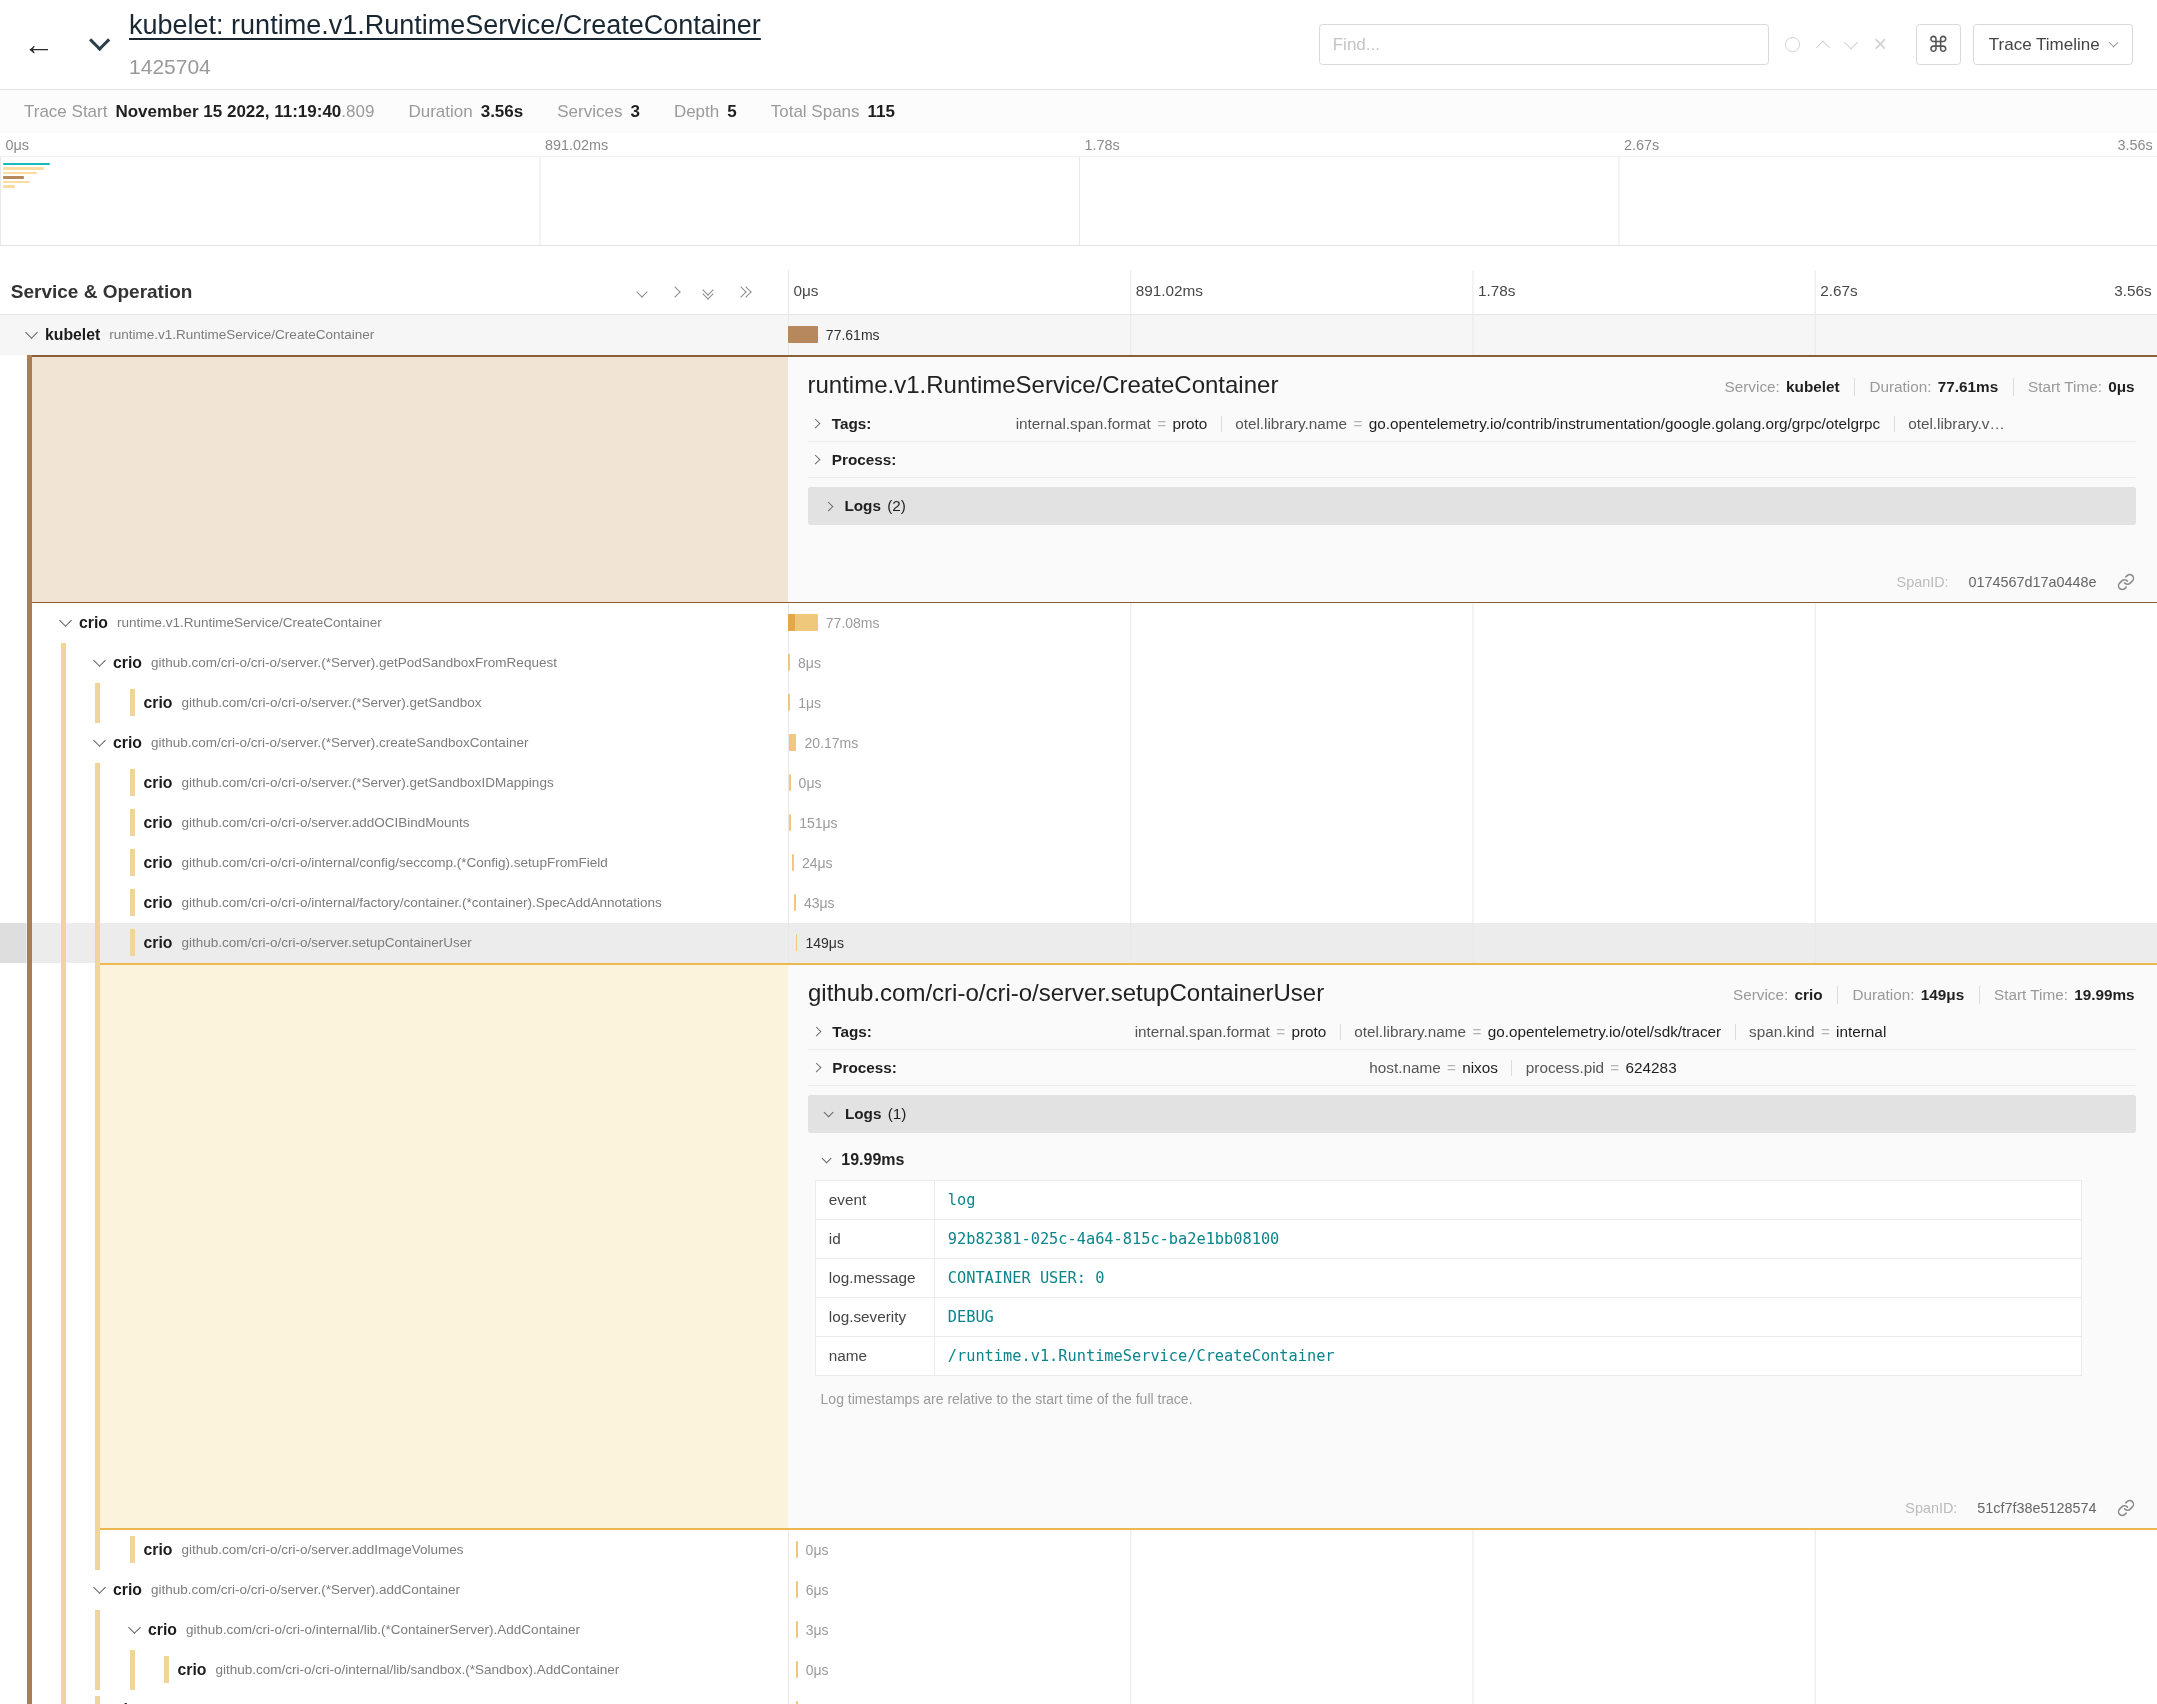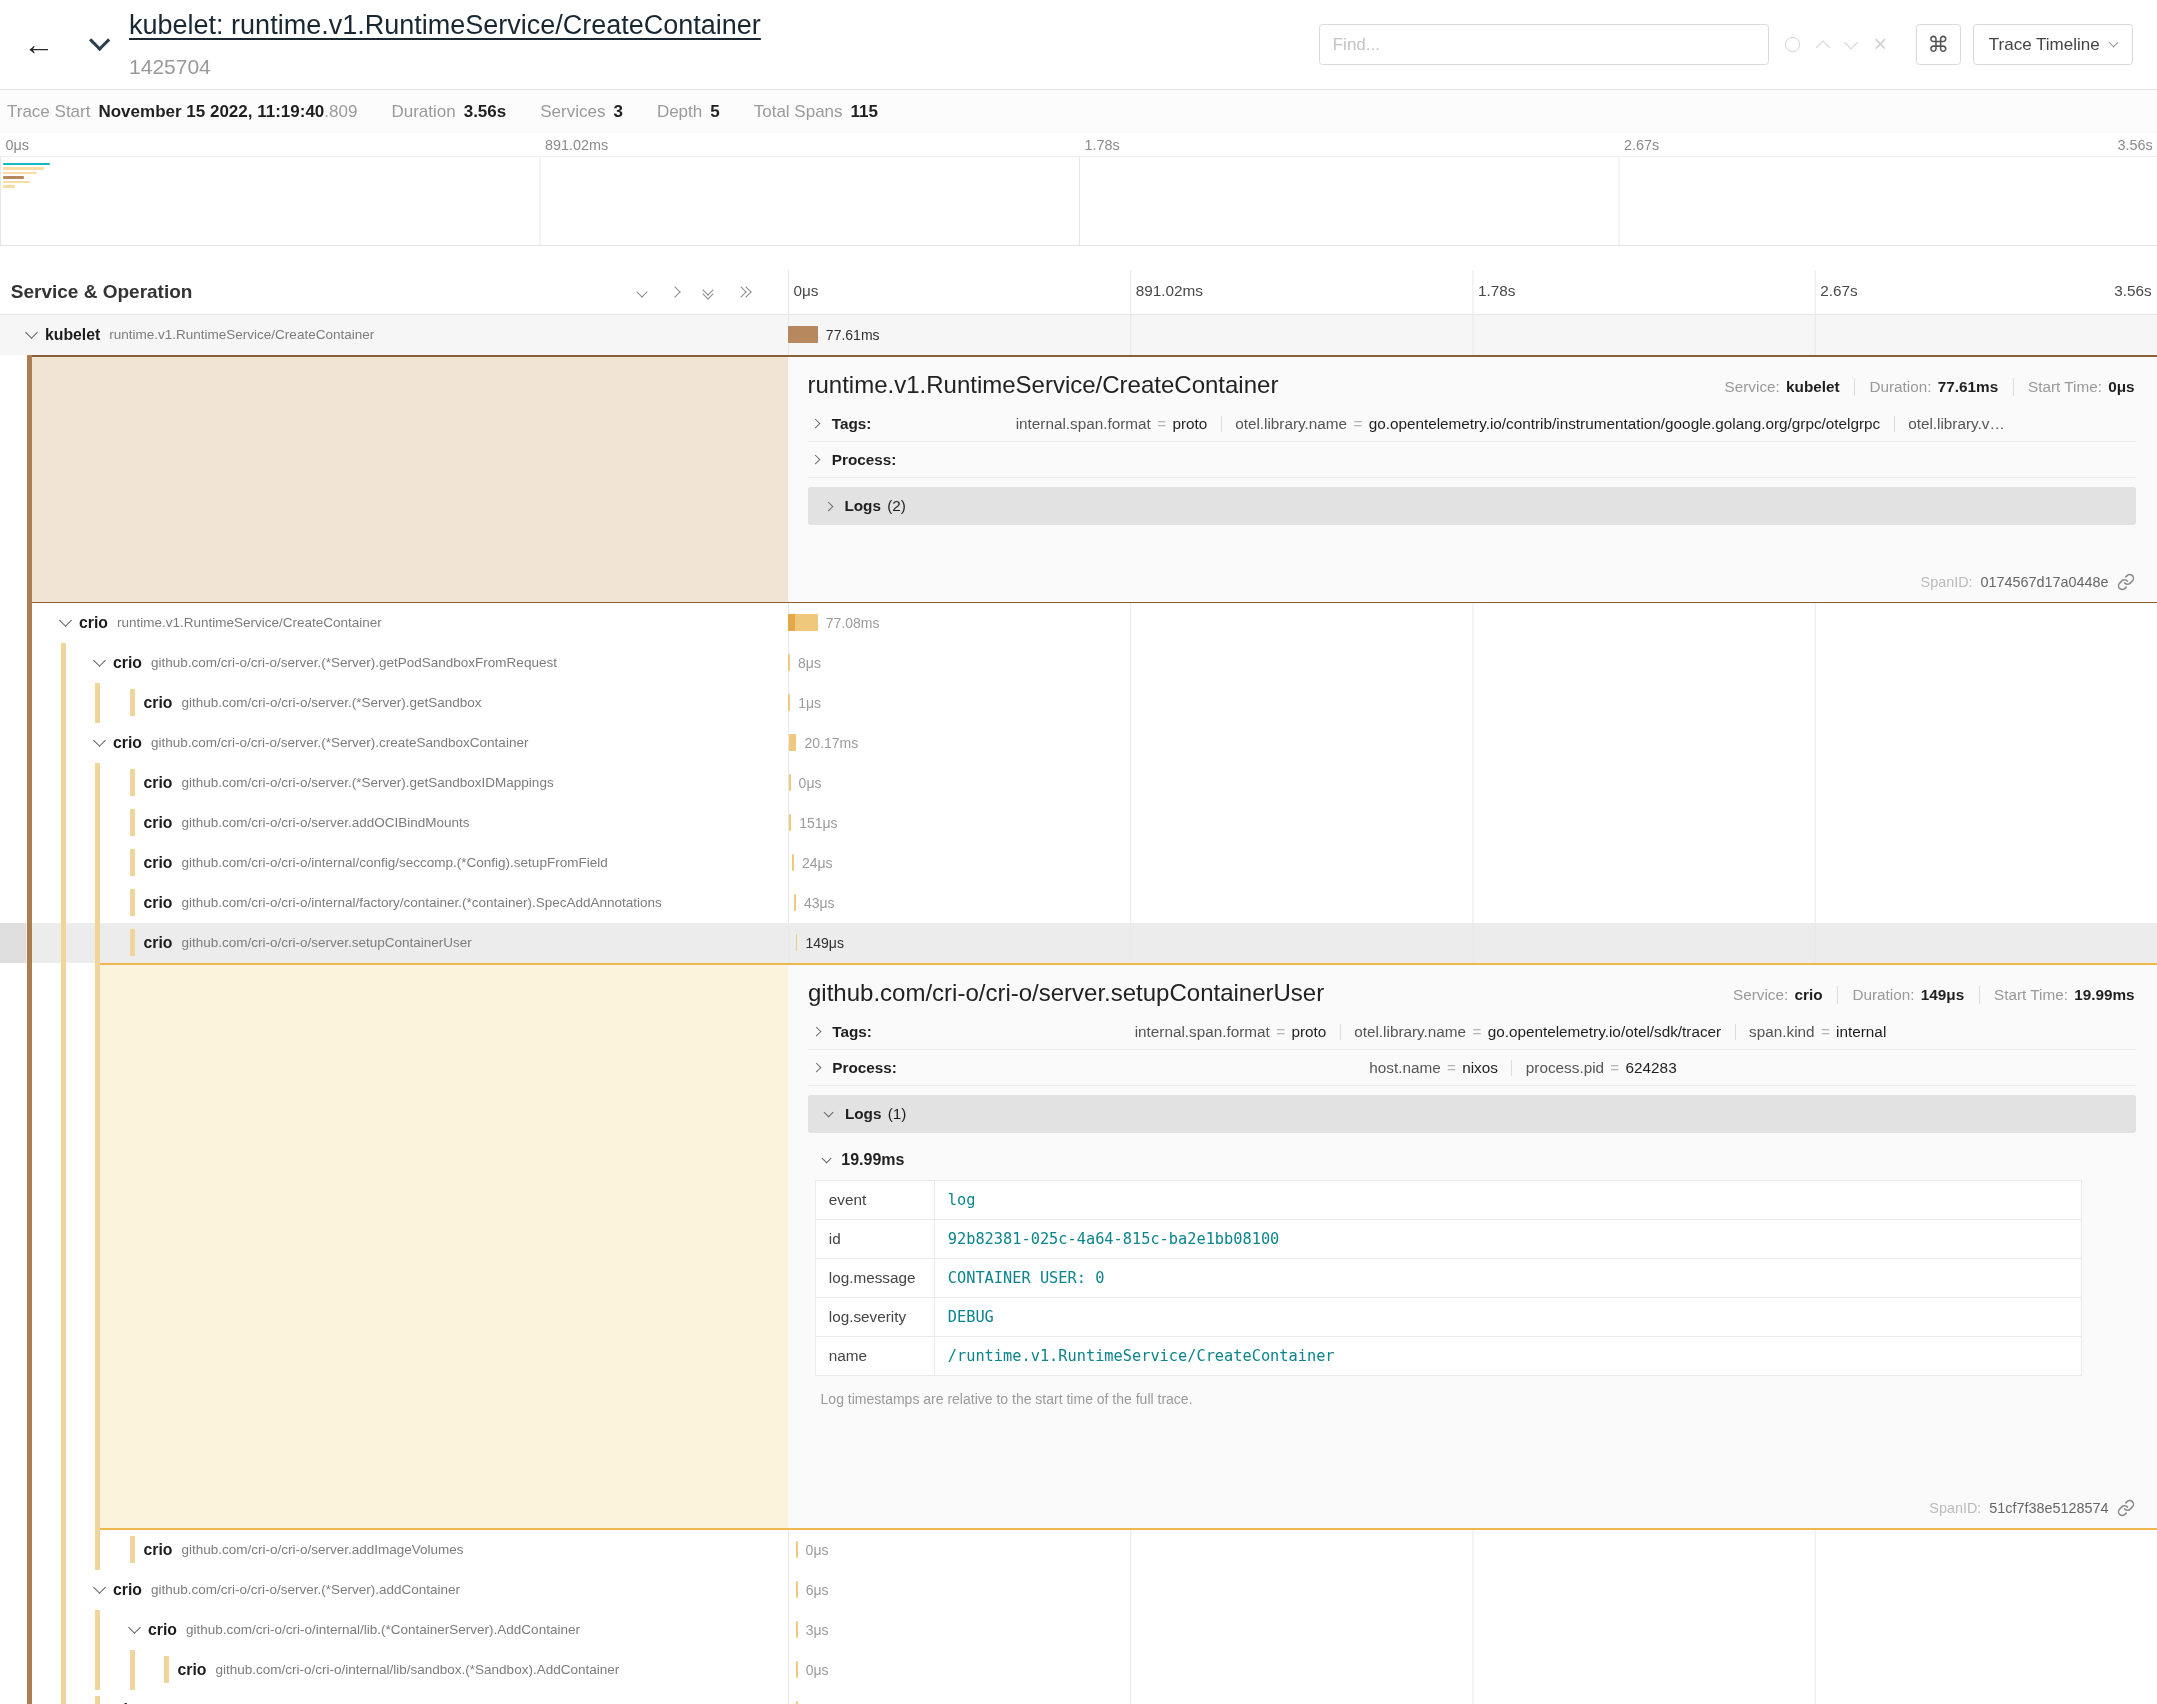--- a/index.html
+++ b/index.html
@@ -63,21 +63,21 @@
   .view-btn {
     height: 41px; border: 0.9px solid #d9d9d9; border-radius: 3.6px; background: #fff;
     display: flex; align-items: center; gap: 10.8px; padding: 0 14.4px;
     font-size: 17px; color: #444; font-family: "Liberation Sans", sans-serif;
   }
   .sm-chev { width: 7.2px; height: 7.2px; border-right: 1.8px solid #999; border-bottom: 1.8px solid #999; transform: rotate(45deg); margin-top: -4.5px; }
 
   
   .summary-bar {
     display: flex; align-items: center;
-    height: 43px; padding-left: 7px;
+    height: 43px; padding-left: 24px;
     font-size: 17px; background: #fcfcfc;
   }
   .sum-item { margin-right: 34px; white-space: nowrap; }
   .sum-label { color: #9a9a9a; margin-right: 8px; }
   .sum-value { font-weight: bold; color: #1f1f1f; }
   .sum-suffix { color: #9a9a9a; }
 
   
   .mm-labels { position: relative; height: 23.4px; }
   .mm-labels .tick-label { position: absolute; top: 3.6px; font-size: 14.4px; color: #8a8a8a; }
@@ -186,21 +186,21 @@
   .logs-body { padding: 5.4px 54px 0 7.2px; }
   .log-entry-head { display: flex; align-items: center; font-size: 16px; font-weight: bold; color: #222; padding: 12.6px 0 10.8px 3.6px; }
   .log-entry-head .acc-chev { margin-right: 10.8px; }
   .log-table { width: 100%; border-collapse: collapse; background: #fff; border: 0.9px solid #dedede; font-size: 15.3px; }
   .log-table td { border: 0.9px solid #ebebeb; padding: 10px 12.6px; }
   td.lk { width: 119px; color: #444; padding-right: 3.6px; }
   td.lv { font-family: "DejaVu Sans Mono", monospace; color: #0B848C; }
   .log-note { font-size: 14px; color: #9a9a9a; margin: 14.4px 0 3.6px 5.4px; }
   .spanid-row {
     margin-top: auto; display: flex; justify-content: flex-end; align-items: center;
-    gap: 8px; font-size: 14.4px; padding: 7.2px 1.8px 1.8px; flex: none;
+    gap: 20px; font-size: 14.4px; padding: 7.2px 1.8px 1.8px; flex: none;
   }
   .spanid-label { color: #bbb; }
   .spanid-value { color: #666; }
   .link-icon svg { display: block; }
 </style>
 </head>
 <body>
 
 <div class="app" data-interactable="false">
 

